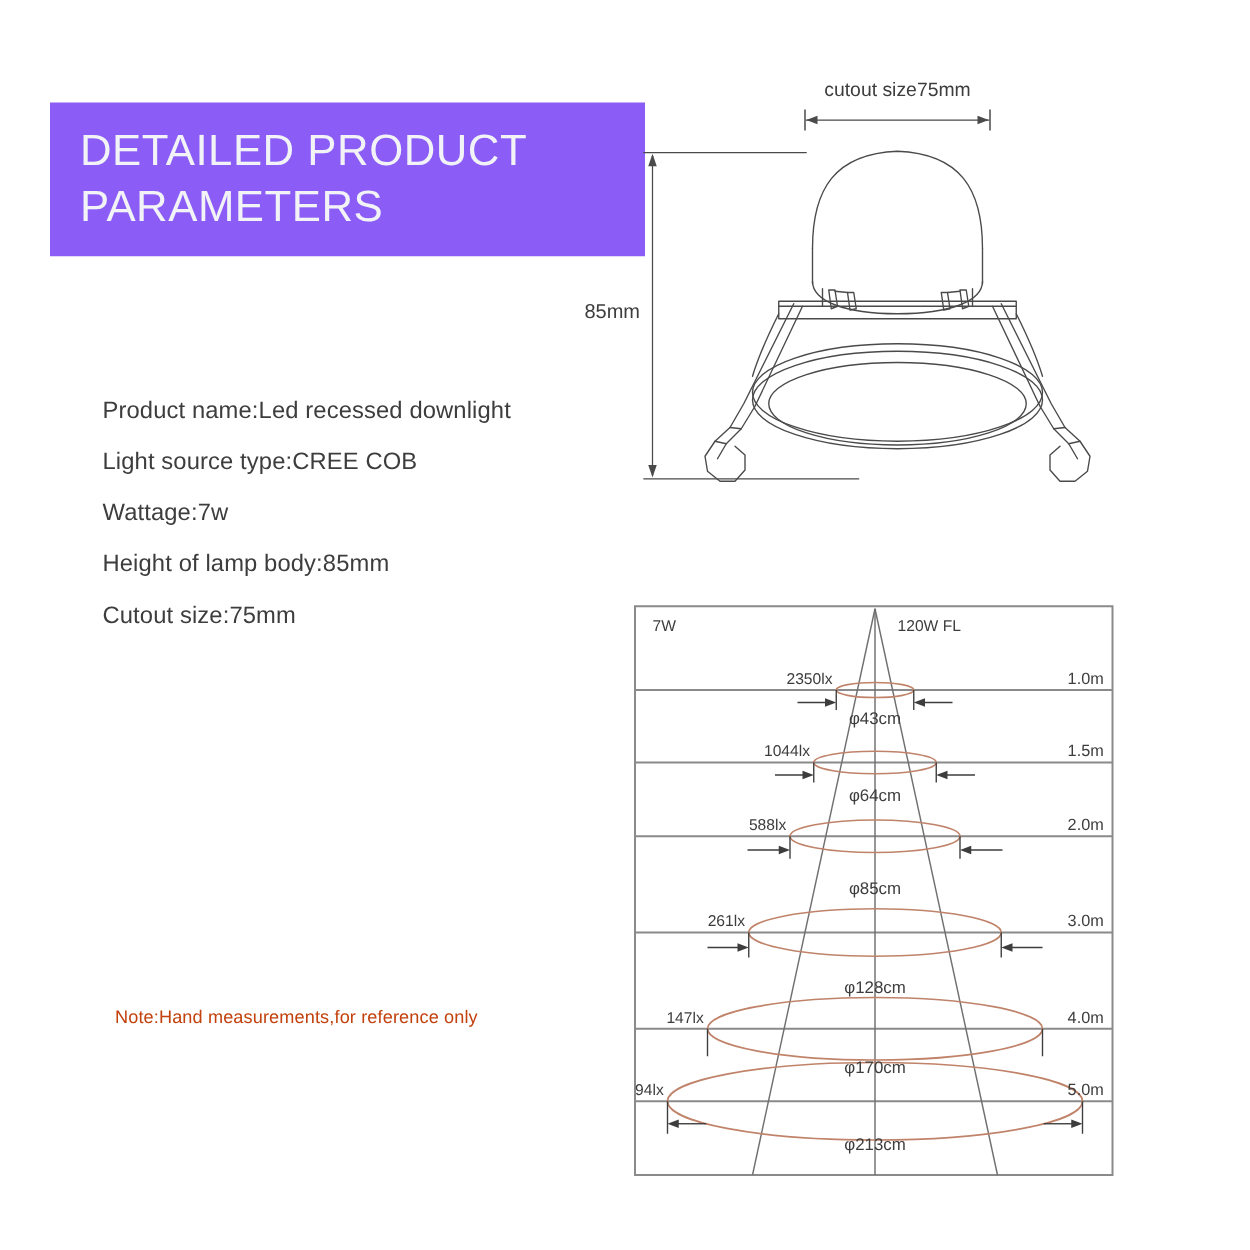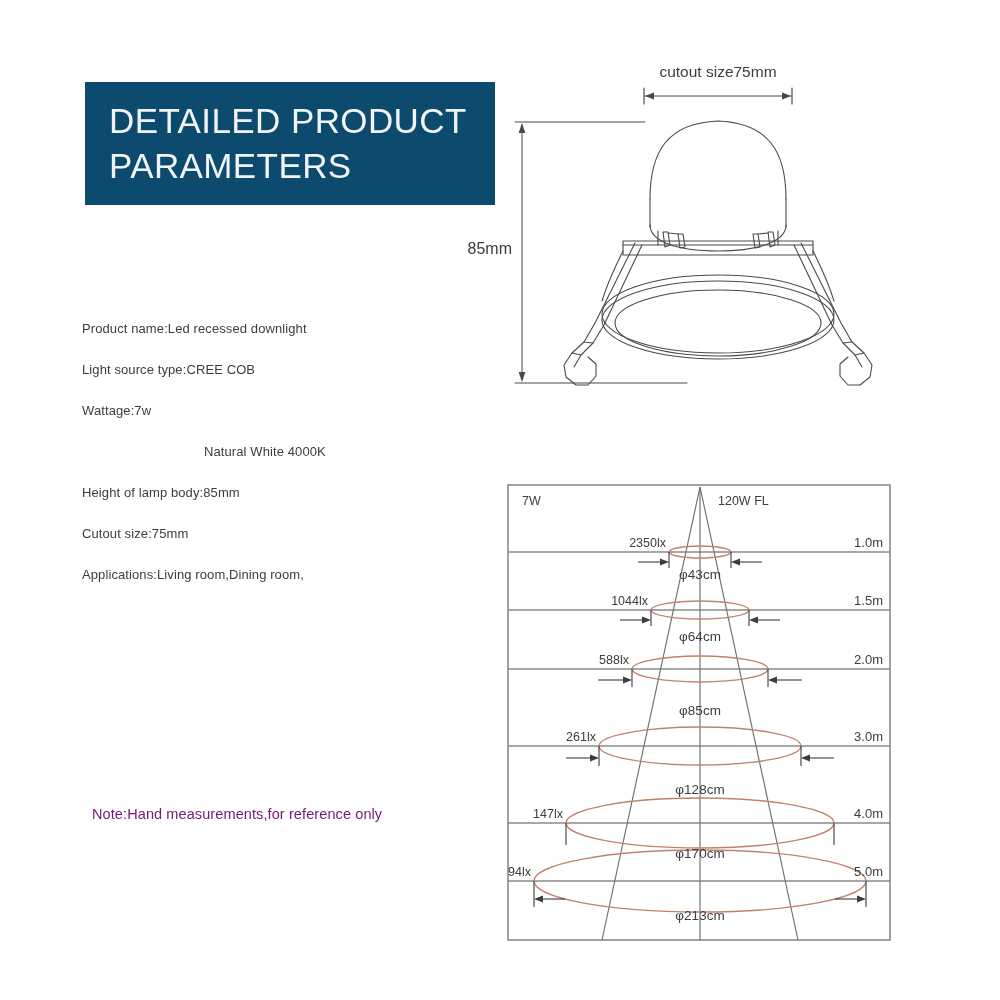--- a/index.html
+++ b/index.html
@@ -5,41 +5,41 @@
   html,body{margin:0;padding:0;background:#ffffff;}
   body{
     width:1000px;height:1000px;position:relative;overflow:hidden;
     font-family:"Liberation Sans","DejaVu Sans",sans-serif;
     -webkit-font-smoothing:antialiased;
   }
   .page{position:absolute;inset:0;}
 
   
   #header-banner{
-    position:absolute;left:40px;top:82px;width:410px;height:123px;
-    background:#0c4a6e;box-sizing:border-box;margin-left:45px;
+    position:absolute;left:40px;top:82px;width:476px;height:123px;
+    background:#8b5cf6;box-sizing:border-box;
   }
   #header-banner .htxt{
     position:absolute;left:24px;top:16px;right:8px;
     color:#f2f3f7;font-size:35px;line-height:45px;
     font-weight:400;letter-spacing:.4px;white-space:pre-line;
   }
 
   
   #spec-list{position:absolute;left:82px;top:308px;width:400px;}
   .spec-row{
-    font-size:13px;line-height:41px;color:#3d3d3d;
+    font-size:19px;line-height:41px;color:#3d3d3d;
     white-space:pre;letter-spacing:.1px;
   }
   .spec-row.indent{padding-left:108px;}
   .spec-row.indent2{padding-left:122px;}
 
   #note-line{
     position:absolute;left:92px;top:806px;
-    font-size:14.5px;color:#701a75;letter-spacing:.1px;white-space:pre;
+    font-size:14.5px;color:#c2410c;letter-spacing:.1px;white-space:pre;
   }
 
   
   #downlight-drawing{position:absolute;left:492px;top:55px;width:420px;height:350px;}
   #beam-diagram{position:absolute;left:490px;top:465px;width:420px;height:490px;}
   svg{display:block;overflow:visible;}
   .lbl{font-family:"Liberation Sans","DejaVu Sans",sans-serif;fill:#3d3d3d;}
 </style>
 </head>
 <body>
@@ -48,24 +48,22 @@
 
   <div id="header-banner">
     <div class="htxt">DETAILED PRODUCT
 PARAMETERS</div>
   </div>
 
   <div id="spec-list">
     <div class="spec-row">Product name:Led recessed downlight</div>
     <div class="spec-row">Light source type:CREE COB</div>
     <div class="spec-row">Wattage:7w</div>
-    <div class="spec-row indent2">Natural White 4000K</div>
     <div class="spec-row">Height of lamp body:85mm</div>
     <div class="spec-row">Cutout size:75mm</div>
-    <div class="spec-row">Applications:Living room,Dining room,</div>
   </div>
 
   <div id="note-line">Note:Hand measurements,for reference only</div>
 
   <div id="downlight-drawing">
     <svg width="420" height="350" viewBox="0 0 420 350">
       <g fill="none" stroke="#4a4a4a" stroke-width="1.1" stroke-linejoin="round" stroke-linecap="round">
 
         <g>
           <line x1="152" y1="33" x2="152" y2="49" stroke-width="1.2"></line>

